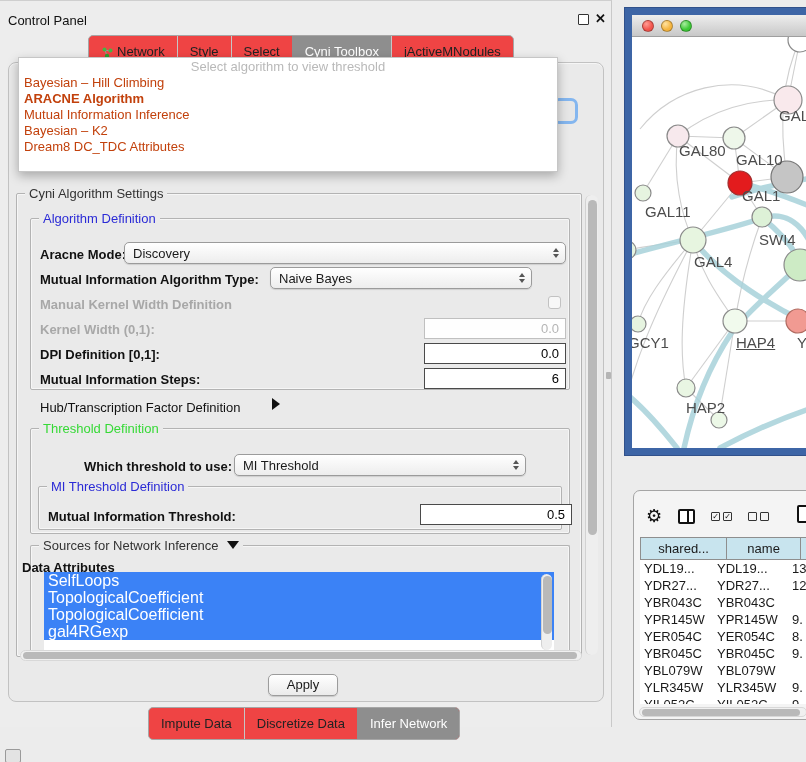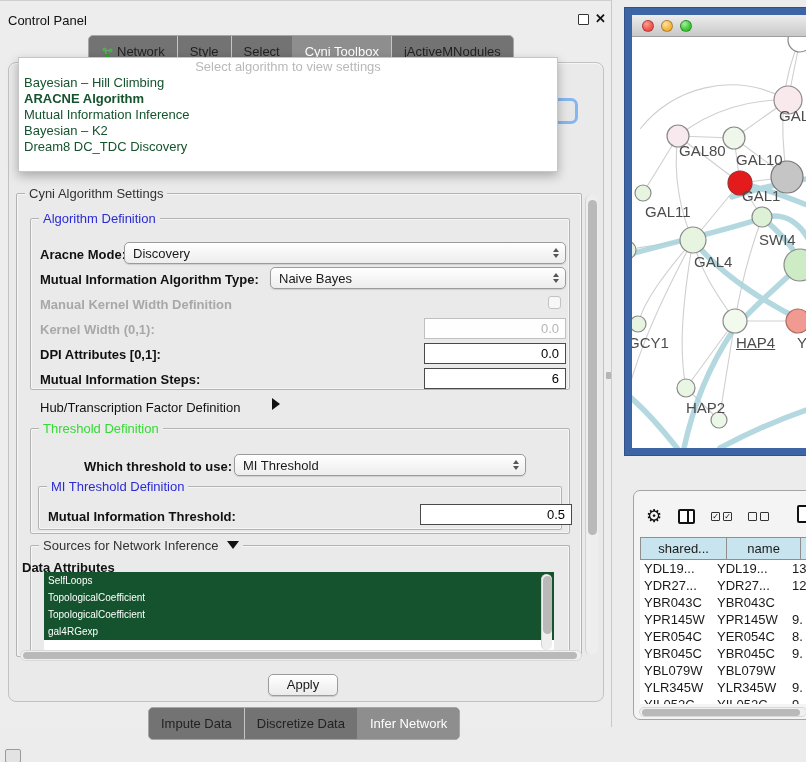--- a/index.html
+++ b/index.html
@@ -12,37 +12,37 @@
 
   
   .cp-window { left:0; top:8; width:612px; height:727px; background:#ededed;
     border-top:1px solid #cfcfcf; border-right:1px solid #c9c9c9; }
   .cp-titlebar { left:0; top:8; width:612px; height:24px; }
   .cp-title { left:8px; top:13px; font-size:13px; color:#111; }
   .float-icon { left:578px; top:14px; width:11px; height:11px; border:1.5px solid #333; border-radius:1px; background:#fff; cursor:pointer; }
   .close-icon { left:595px; top:11px; font-size:13px; font-weight:bold; color:#111; cursor:pointer; }
 
   
-  .seg { display:flex; border:1px solid #a6a6a6; border-radius:5px; background:#737373; overflow:hidden; height:33px; }
+  .seg { display:flex; border:1px solid #a6a6a6; border-radius:5px; background:#ef4444; overflow:hidden; height:33px; }
   .seg .tab { display:flex; align-items:center; justify-content:center; gap:4px;
     font-size:13px; color:#222; padding:0 12px; border-left:1px solid #c6c6c6; cursor:pointer; white-space:nowrap; }
   .seg .tab:first-child { border-left:none; }
   .seg .tab.selected { background:#8e8e8e; color:#fff; border-left:1px solid #8e8e8e; }
   .top-tabs { left:88px; top:35px; }
   .bottom-tabs { left:148px; top:707px; }
 
   
   .outer-box { left:8px; top:62px; width:596px; height:640px; background:#eaeaea;
     border:1px solid #c2c2c2; border-radius:8px; box-shadow: inset 0 1px 0 #f6f6f6; }
 
   
   .popup { left:18px; top:57px; width:540px; height:115px; background:#fff;
     border:1px solid #c6c6c6; box-shadow:0 4px 10px rgba(0,0,0,.28); z-index:50; }
   .popup .ph { height:17px; line-height:17px; text-align:center; color:#b9b9b9; font-size:13px; }
-  .popup .item { height:16px; line-height:16px; padding-left:5px; font-size:13px; color:#14532d; cursor:pointer; }
+  .popup .item { height:16px; line-height:16px; padding-left:5px; font-size:13px; color:#c2410c; cursor:pointer; }
   .popup .item.bold { font-weight:bold; }
 
   .focus-combo-sliver { left:552px; top:98px; width:26px; height:26px; border:3px solid #84b6ef;
     border-radius:7px; background:#e6e6e6; z-index:5; }
 
   
   .group { position:absolute; border:1px solid #b3b3b3; border-radius:2px;
     box-shadow: inset 0 0 0 1px rgba(255,255,255,.55); }
   .legend { position:absolute; top:-8px; left:8px; background:#eaeaea; padding:0 4px; font-size:13px; color:#333; white-space:nowrap; }
   .legend.blue { color:#2b2bd6; }
@@ -63,21 +63,21 @@
   .field { position:absolute; height:21px; border:1px solid #4a4a4a; background:#fff;
     text-align:right; padding:0 6px; line-height:19px; font-size:13px; color:#000; }
   .field.dis { border:1px solid #c0c0c0; color:#b5b5b5; background:#fefefe; }
 
   .checkbox { position:absolute; width:13px; height:13px; border:1px solid #c2c2c2; border-radius:3px; background:#f7f7f7; cursor:pointer; }
 
   .disclose-right { display:inline-block; width:0; height:0; border-top:6px solid transparent; border-bottom:6px solid transparent; border-left:8px solid #111; vertical-align:-2px; }
   .disclose-down { display:inline-block; width:0; height:0; border-left:6px solid transparent; border-right:6px solid transparent; border-top:8px solid #111; vertical-align:1px; }
 
   .attr-list { position:absolute; background:#fff; overflow:hidden; }
-  .attr-item { height:17px; line-height:17px; padding-left:4px; background:#14532d; color:#fff; font-size:10px; cursor:pointer; }
+  .attr-item { height:17px; line-height:17px; padding-left:4px; background:#3b82f6; color:#fff; font-size:16px; cursor:pointer; }
 
   .vscroll { position:absolute; background:#eeeeee; border-left:1px solid #d2d2d2; border-radius:6px; }
   .vscroll .thumb { position:absolute; left:1px; width:9px; background:#b9b9b9; border-radius:5px; }
   .hscroll { position:absolute; background:#f0f0f0; border:1px solid #d8d8d8; border-radius:6px; }
   .hscroll .thumb { position:absolute; top:1px; height:7px; background:#b9b9b9; border-radius:4px; }
 
   .apply-btn { position:absolute; left:268px; top:674px; width:70px; height:22px;
     border:1px solid #9c9c9c; border-radius:5px; background:linear-gradient(#ffffff,#ebebeb);
     font-size:13px; text-align:center; line-height:20px; cursor:pointer; box-shadow:0 1px 1px rgba(0,0,0,.15); }
 
@@ -154,61 +154,61 @@
   <div class="tab">
       <span>jActiveMNodules</span>
     </div>
 </div>
 
 <div class="abs outer-box"></div>
 
 <div class="abs focus-combo-sliver"></div>
 
 <div class="abs popup">
-  <div class="ph">Select algorithm to view settings</div>
+  <div class="ph">Select algorithm to view threshold</div>
   <div class="item">Bayesian – Hill Climbing</div>
   <div class="item bold">ARACNE Algorithm</div>
   <div class="item">Mutual Information Inference</div>
   <div class="item">Bayesian – K2</div>
-  <div class="item">Dream8 DC_TDC Discovery</div>
+  <div class="item">Dream8 DC_TDC Attributes</div>
 </div>
 
 <div class="group" style="left:16px; top:193px; width:566px; height:464px;">
   <span class="legend">Cyni Algorithm Settings</span>
 </div>
 
 <div class="group" style="left:30px; top:218px; width:540px; height:172px;">
   <span class="legend blue">Algorithm Definition</span>
 </div>
 
 <div class="lbl b" style="left:40px; top:247px;">Aracne Mode:</div>
 <div class="combo" style="left:124px; top:242px; width:442px;">
   <span>Discovery</span>
   <span class="arrows">
       <span class="tri-up"></span>
       <span class="tri-dn"></span>
     </span>
 </div>
 
 <div class="lbl b" style="left:40px; top:272px;">Mutual Information Algorithm Type:</div>
-<div class="combo" style="left:270px; top:267px; width:296px;gap:43px;">
+<div class="combo" style="left:270px; top:267px; width:262px;gap:43px;">
   <span>Naive Bayes</span>
   <span class="arrows">
       <span class="tri-up"></span>
       <span class="tri-dn"></span>
     </span>
 </div>
 
 <div class="lbl dis" style="left:40px; top:297px;">Manual Kernel Width Definition</div>
 <div class="checkbox" style="left:548px; top:296px;"></div>
 
 <div class="lbl dis" style="left:40px; top:322px;">Kernel Width (0,1):</div>
 <div class="field dis" style="left:424px; top:318px; width:142px;">0.0</div>
 
-<div class="lbl b" style="left:40px; top:347px;">DPI Attributes [0,1]:</div>
+<div class="lbl b" style="left:40px; top:347px;">DPI Definition [0,1]:</div>
 <div class="field" style="left:424px; top:343px; width:142px;">0.0</div>
 
 <div class="lbl b" style="left:40px; top:372px;">Mutual Information Steps:</div>
 <div class="field" style="left:424px; top:368px; width:142px;">6</div>
 
 <div class="lbl" style="left:40px; top:400px; font-weight:500;text-align:center;">Hub/Transcription Factor Definition</div>
 <span class="abs disclose-right" style="left:272px; top:398px;"></span>
 
 <div class="group" style="left:30px; top:428px; width:540px; height:106px;">
   <span class="legend green">Threshold Definition</span>

